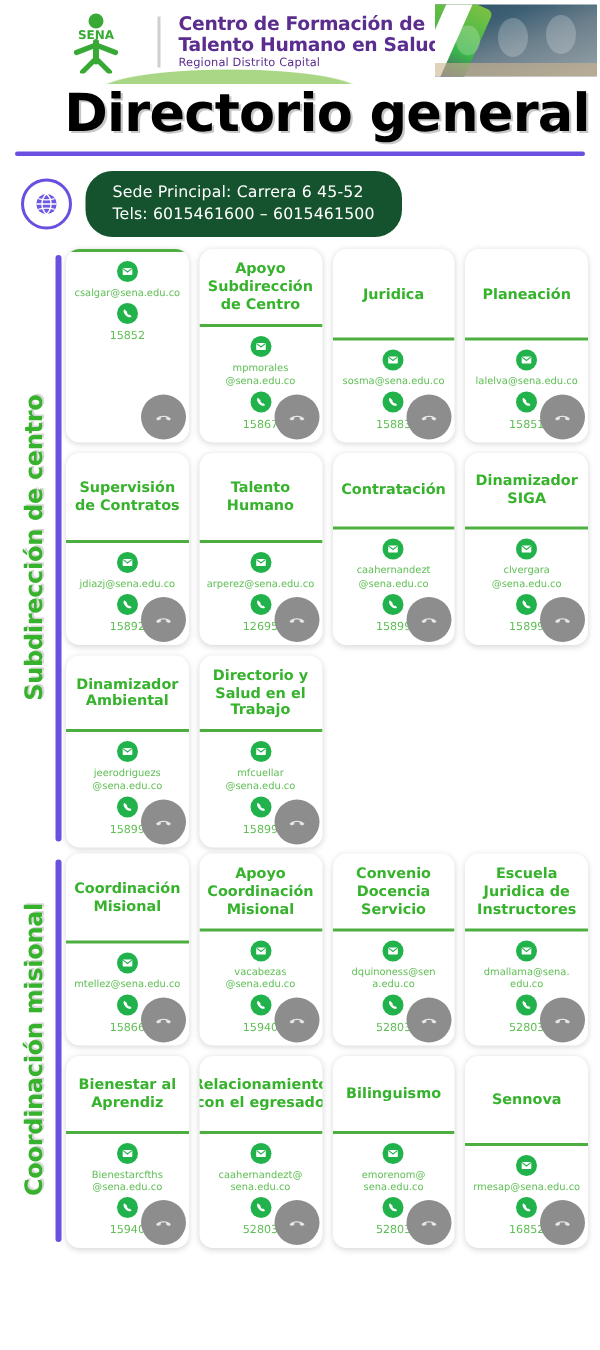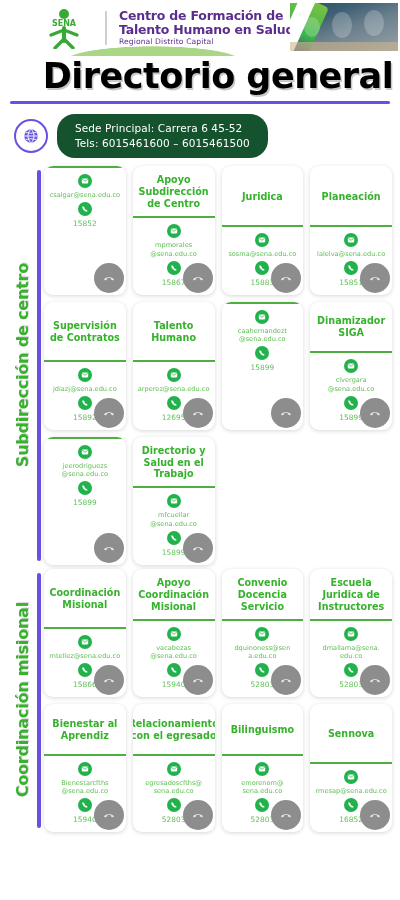--- a/index.html
+++ b/index.html
@@ -423,20 +423,21 @@
             </span>
             <div class="phone-num">12695</div>
           </div>
           <span class="fab">
             <svg width="14" height="14" viewBox="0 0 14 14">
               <path d="M2 8.2 C4.2 5.6 9.8 5.6 12 8.2 L10.9 9.4 C10.3 9 9.6 8.7 8.9 8.6 L8.7 7.1 C7.6 6.9 6.4 6.9 5.3 7.1 L5.1 8.6 C4.4 8.7 3.7 9 3.1 9.4 Z" fill="#ffffff"></path>
             </svg>
           </span>
         </div>
         <div class="card">
+          <div class="card-title">Contratación</div>
           <div class="card-sep"></div>
           <div class="card-body">
             <span class="ic">
               <svg width="8" height="8" viewBox="0 0 10 10">
                 <rect x="1" y="2" width="8" height="6" rx="1" fill="#fff"></rect>
                 <path d="M1.4 2.6 L5 5.4 L8.6 2.6" fill="none" stroke="#22b24c" stroke-width="0.9"></path>
               </svg>
             </span>
             <div class="email">caahernandezt @sena.edu.co</div>
             <span class="ic">
@@ -470,20 +471,21 @@
             </span>
             <div class="phone-num">15899</div>
           </div>
           <span class="fab">
             <svg width="14" height="14" viewBox="0 0 14 14">
               <path d="M2 8.2 C4.2 5.6 9.8 5.6 12 8.2 L10.9 9.4 C10.3 9 9.6 8.7 8.9 8.6 L8.7 7.1 C7.6 6.9 6.4 6.9 5.3 7.1 L5.1 8.6 C4.4 8.7 3.7 9 3.1 9.4 Z" fill="#ffffff"></path>
             </svg>
           </span>
         </div>
         <div class="card">
+          <div class="card-title">Dinamizador Ambiental</div>
           <div class="card-sep"></div>
           <div class="card-body">
             <span class="ic">
               <svg width="8" height="8" viewBox="0 0 10 10">
                 <rect x="1" y="2" width="8" height="6" rx="1" fill="#fff"></rect>
                 <path d="M1.4 2.6 L5 5.4 L8.6 2.6" fill="none" stroke="#22b24c" stroke-width="0.9"></path>
               </svg>
             </span>
             <div class="email">jeerodriguezs @sena.edu.co</div>
             <span class="ic">
@@ -654,21 +656,21 @@
         <div class="card">
           <div class="card-title">Relacionamiento con el egresado</div>
           <div class="card-sep"></div>
           <div class="card-body">
             <span class="ic">
               <svg width="8" height="8" viewBox="0 0 10 10">
                 <rect x="1" y="2" width="8" height="6" rx="1" fill="#fff"></rect>
                 <path d="M1.4 2.6 L5 5.4 L8.6 2.6" fill="none" stroke="#22b24c" stroke-width="0.9"></path>
               </svg>
             </span>
-            <div class="email">egresadoscfths@ sena.edu.co</div>
+            <div class="email">caahernandezt@ sena.edu.co</div>
             <span class="ic">
               <svg width="8" height="8" viewBox="0 0 10 10">
                 <path d="M2.4 1.4 C1.6 2.2 1.4 3.4 2.2 4.8 C3 6.2 4.2 7.4 5.6 8 C6.8 8.5 7.8 8.1 8.4 7.4 L7.1 6.1 C6.8 5.9 6.5 6 6.2 6.2 C5.6 5.9 4.9 5.2 4.5 4.4 C4.7 4.1 4.8 3.8 4.6 3.5 Z" fill="#fff"></path>
               </svg>
             </span>
             <div class="phone-num">52803</div>
           </div>
           <span class="fab">
             <svg width="14" height="14" viewBox="0 0 14 14">
               <path d="M2 8.2 C4.2 5.6 9.8 5.6 12 8.2 L10.9 9.4 C10.3 9 9.6 8.7 8.9 8.6 L8.7 7.1 C7.6 6.9 6.4 6.9 5.3 7.1 L5.1 8.6 C4.4 8.7 3.7 9 3.1 9.4 Z" fill="#ffffff"></path>

